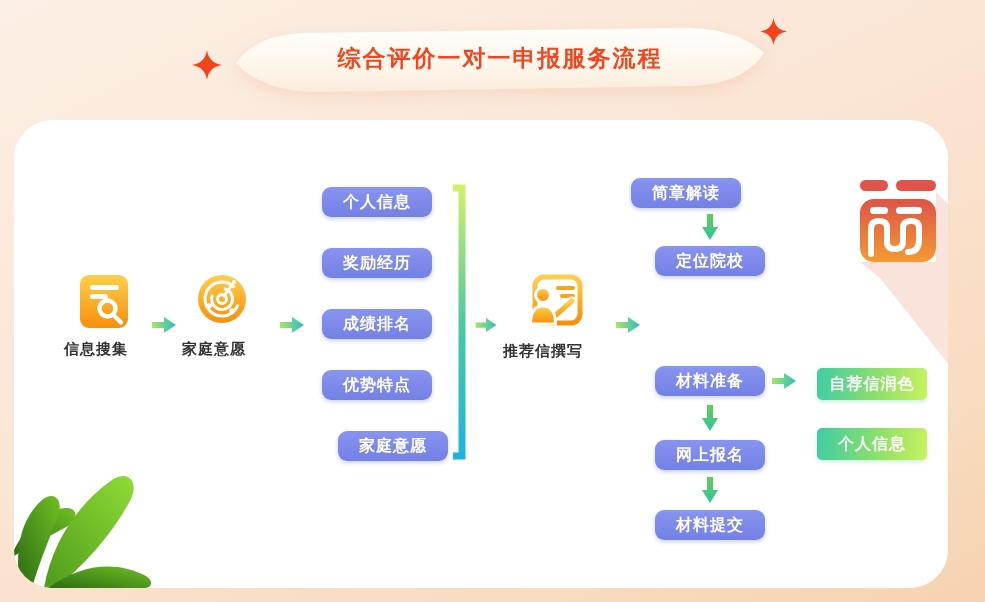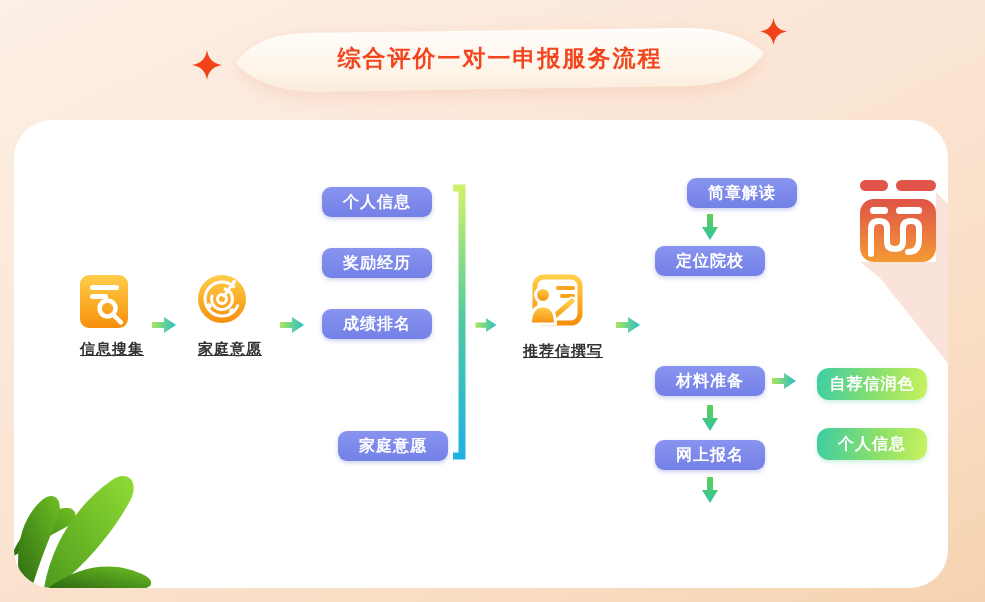--- a/index.html
+++ b/index.html
@@ -16,31 +16,31 @@
     display:flex; align-items:center; justify-content:center;
     font-size:23px; font-weight:bold; color:#F2451D; letter-spacing:2px; padding-bottom:4px;
   }
   .sparkle { position:absolute; }
   .card {
     position:absolute; left:14px; top:120px; width:934px; height:468px;
     background:#ffffff; border-radius:38px; overflow:hidden;
   }
   .stage-label {
     position:absolute; font-size:15px; font-weight:bold; color:#333333;
-    letter-spacing:1px; text-align:right; white-space:nowrap;text-decoration:underline;
+    letter-spacing:1px; text-align:left; white-space:nowrap;
   }
   .pill-blue {
     position:absolute; width:110px; height:30px; border-radius:9px;
     background:linear-gradient(180deg,#8894EF 0%,#7380E6 100%);
     box-shadow:0 2px 4px rgba(110,122,210,.35);
     color:#ffffff; font-size:16px; font-weight:bold; letter-spacing:1px;
     display:flex; align-items:center; justify-content:center;
   }
   .pill-green {
-    position:absolute; width:110px; height:32px; border-radius:12px;
+    position:absolute; width:110px; height:32px; border-radius:5px;
     background:linear-gradient(97deg,#3ECDA4 0%,#8BE06A 55%,#C9F25F 100%);
     box-shadow:0 2px 4px rgba(90,200,150,.30);
     color:#ffffff; font-size:16px; font-weight:bold; letter-spacing:1px;
     display:flex; align-items:center; justify-content:center;
   }
   .abs { position:absolute; }
 </style>
 </head>
 <body>
 
@@ -143,20 +143,21 @@
     </svg>
     <div class="stage-label" style="left:168px;top:220px;width:80px">家庭意愿</div>
 
     <svg class="abs" style="left:266px;top:197px" width="24" height="16" viewBox="0 0 24 16">
       <path d="M0,5 H12 V0 L24,8 L12,16 V11 H0 Z" fill="url(#arrowR)"></path>
     </svg>
 
     <div class="pill-blue" style="left:308px;top:67px">个人信息</div>
     <div class="pill-blue" style="left:308px;top:128px">奖励经历</div>
     <div class="pill-blue" style="left:308px;top:189px">成绩排名</div>
+    <div class="pill-blue" style="left:308px;top:250px">优势特点</div>
     <div class="pill-blue" style="left:324px;top:311px">家庭意愿</div>
 
     <svg class="abs" style="left:436px;top:64px" width="18" height="276" viewBox="0 0 18 276">
       <path d="M3,4 H12 V272 H3" stroke="url(#bracketG)" stroke-width="7" fill="none"></path>
     </svg>
 
     <svg class="abs" style="left:461px;top:198px" width="22" height="14" viewBox="0 0 24 16">
       <path d="M0,5 H12 V0 L24,8 L12,16 V11 H0 Z" fill="url(#arrowR)"></path>
     </svg>
 
@@ -168,33 +169,34 @@
       <line x1="24" y1="49" x2="47" y2="29" stroke="url(#orangeG)" stroke-width="5" stroke-linecap="round"></line>
       <circle cx="18" cy="23" r="7.5" fill="url(#orangeG)" stroke="#ffffff" stroke-width="3"></circle>
       <path d="M5.5,52 Q5.5,34 18,34 Q30.5,34 30.5,52 Z" fill="url(#orangeG)" stroke="#ffffff" stroke-width="3"></path>
     </svg>
     <div class="stage-label" style="left:489px;top:222px;width:100px">推荐信撰写</div>
 
     <svg class="abs" style="left:602px;top:197px" width="24" height="16" viewBox="0 0 24 16">
       <path d="M0,5 H12 V0 L24,8 L12,16 V11 H0 Z" fill="url(#arrowR)"></path>
     </svg>
 
-    <div class="pill-blue" style="left:673px;top:58px">简章解读</div>
+    <div class="pill-blue" style="left:617px;top:58px">简章解读</div>
     <svg class="abs" style="left:688px;top:94px" width="16" height="26" viewBox="0 0 16 26">
       <path d="M5,0 H11 V13 H16 L8,26 L0,13 H5 Z" fill="url(#arrowD)"></path>
     </svg>
     <div class="pill-blue" style="left:641px;top:126px">定位院校</div>
     <div class="pill-blue" style="left:641px;top:246px">材料准备</div>
     <svg class="abs" style="left:688px;top:284px" width="16" height="28" viewBox="0 0 16 26">
       <path d="M5,0 H11 V13 H16 L8,26 L0,13 H5 Z" fill="url(#arrowD)"></path>
     </svg>
     <div class="pill-blue" style="left:641px;top:320px">网上报名</div>
     <svg class="abs" style="left:688px;top:356px" width="16" height="28" viewBox="0 0 16 26">
       <path d="M5,0 H11 V13 H16 L8,26 L0,13 H5 Z" fill="url(#arrowD)"></path>
     </svg>
+    <div class="pill-blue" style="left:641px;top:390px">材料提交</div>
 
     <svg class="abs" style="left:758px;top:253px" width="24" height="16" viewBox="0 0 24 16">
       <path d="M0,5 H12 V0 L24,8 L12,16 V11 H0 Z" fill="url(#arrowR)"></path>
     </svg>
     <div class="pill-green" style="left:803px;top:248px">自荐信润色</div>
     <div class="pill-green" style="left:803px;top:308px">个人信息</div>
 
   </div>
 </div>
 

